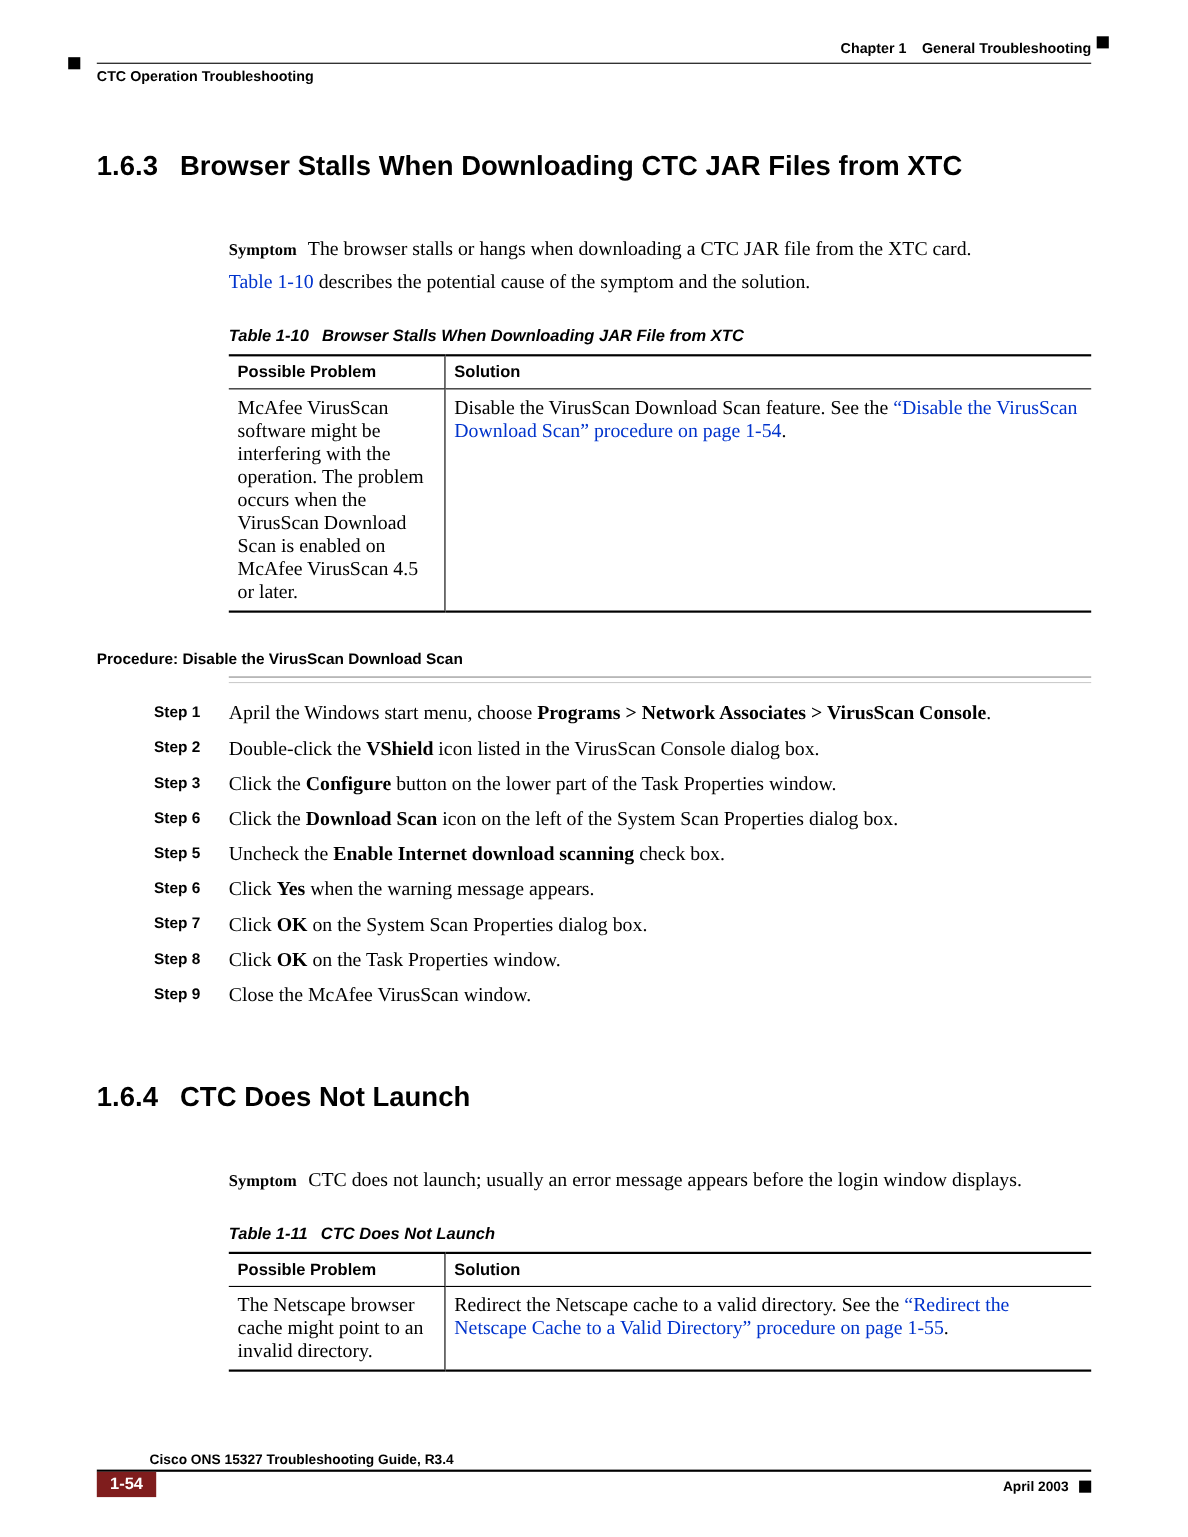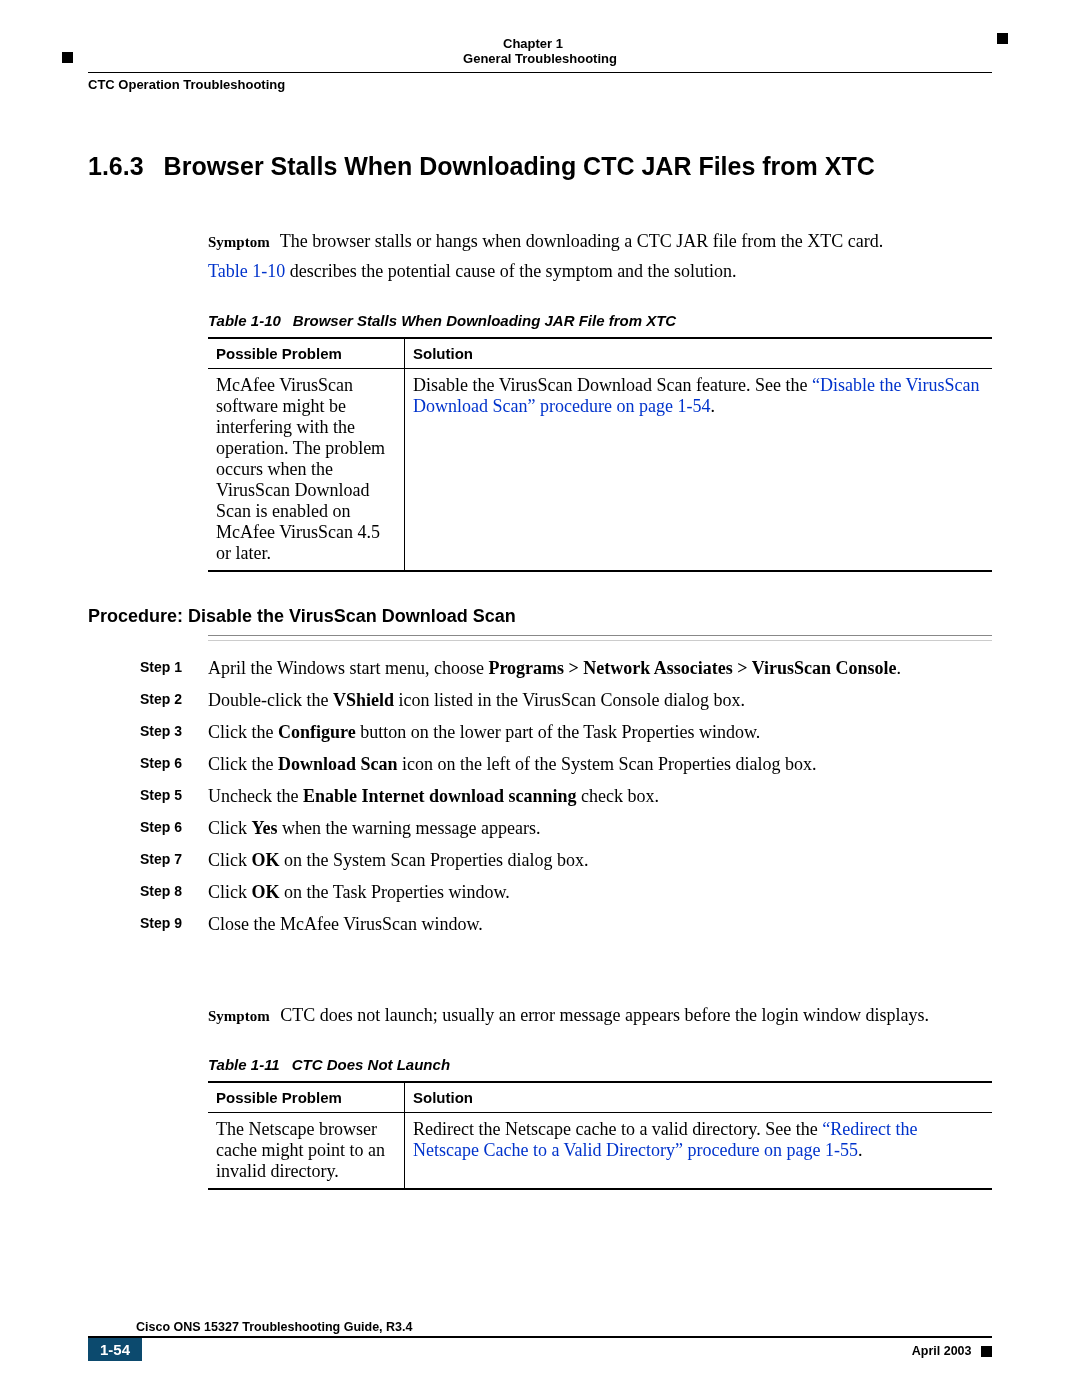--- a/index.html
+++ b/index.html
@@ -18,21 +18,20 @@
     padding: 36px 88px 50px 88px;
   }
   .top-header {
     display: flex;
     justify-content: flex-end;
     align-items: center;
     font-family: Arial, Helvetica, sans-serif;
     font-size: 13px;
     font-weight: bold;
     margin-bottom: 6px;
-    flex-direction: column;
   }
   .top-header .chap {
     margin-right: 14px;
   }
   .top-header-rule {
     border-top: 1.5px solid #000;
     margin: 0 0 4px 0;
   }
   .sq-tl, .sq-tr {
     width: 11px;
@@ -108,21 +107,21 @@
     border-bottom: 2px solid #000;
   }
   .col-sep {
     border-left: 1px solid #000;
   }
   .col1 { width: 180px; }
 
   h3 {
     font-family: Arial, Helvetica, sans-serif;
     font-weight: bold;
-    font-size: 18px;
+    font-size: 14px;
     margin: 34px 0 8px 0;
   }
   .proc-rule {
     height: 4px;
     border: none;
     border-top: 1px solid #888;
     border-bottom: 1px solid #ccc;
     margin: 0 0 14px 0;
     margin-left: 120px;
   }
@@ -161,21 +160,21 @@
     font-size: 12.5px;
     font-weight: bold;
     margin-left: 48px;
     margin-bottom: 2px;
   }
   .footer-rule {
     border-top: 2px solid #000;
     position: relative;
   }
   .page-num-box {
-    background: #0c4a6e;
+    background: #7f1d1d;
     color: #fff;
     font-family: Arial, Helvetica, sans-serif;
     font-weight: bold;
     font-size: 15px;
     padding: 3px 12px;
     display: inline-block;
   }
   .footer-date {
     position: absolute;
     right: 0;
@@ -278,20 +277,23 @@
         <div class="step-text"><span>Click </span><b>OK</b><span> on the Task Properties window.</span></div>
       </div>
       <div class="step-row">
         <div class="step-label">Step 9</div>
         <div class="step-text"><span>Close the McAfee VirusScan window.</span><span></span></div>
       </div>
     </div>
 
   <div class="section-gap"></div>
 
+  <h2>
+    <span class="h2-num">1.6.4</span><span>CTC Does Not Launch</span>
+  </h2>
 
   <div class="body-block">
     <p class="para">
       <span class="symptom-label">Symptom</span>
       <span>CTC does not launch; usually an error message appears before the login window displays.</span>
     </p>
 
     <div class="table-caption">
       <span class="tnum">Table 1-11</span><span>CTC Does Not Launch</span>
     </div>

